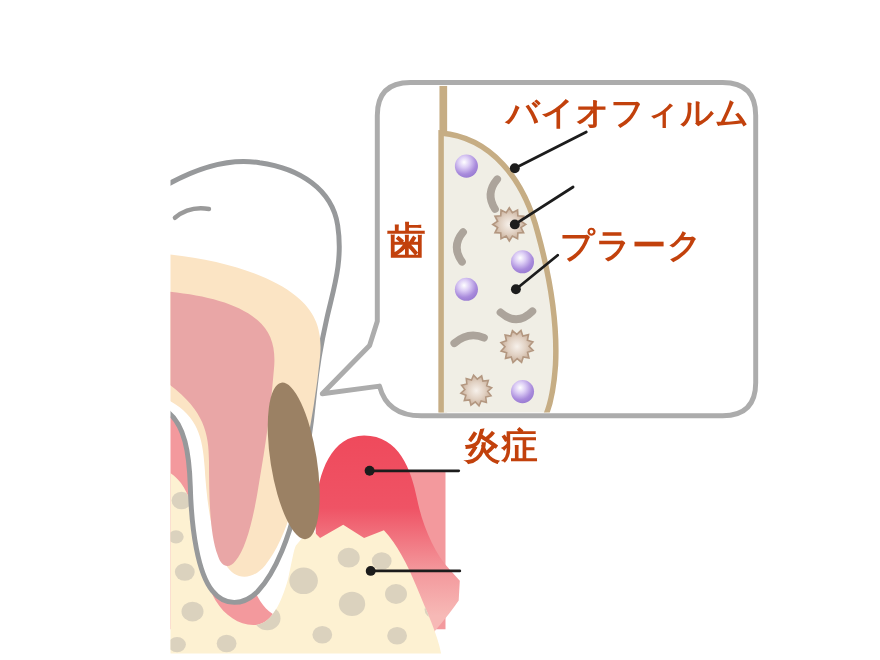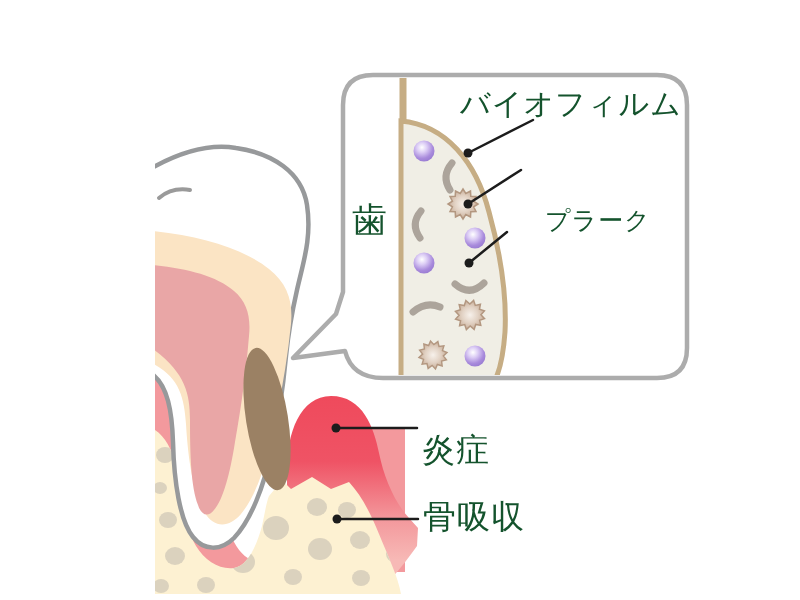--- a/index.html
+++ b/index.html
@@ -2,28 +2,28 @@
 <html><head>
 <meta charset="utf-8">
 <style>
   html,body{margin:0;padding:0;background:#ffffff;}
   .canvas{
     position:relative;width:800px;height:600px;background:#ffffff;overflow:hidden;
     font-family:"DejaVu Sans","Liberation Sans",sans-serif;
   }
   .art{position:absolute;left:0;top:0;}
   .lbl{
-    position:absolute;color:#14532d;font-weight:400;line-height:1.05;
+    position:absolute;color:#c2410c;font-weight:700;line-height:1.05;
     white-space:nowrap;letter-spacing:1px;user-select:none;
   }
   .lbl-tooth{left:352px;top:202px;font-size:35px;}
   .lbl-biofilm{left:460px;top:88px;font-size:30px;}
   .lbl-bacteria{left:525px;top:152px;font-size:30px;}
-  .lbl-plaque{left:509px;top:208px;font-size:25px;margin-left:36px;}
-  .lbl-inflammation{left:422px;top:433px;font-size:33px;}
+  .lbl-plaque{left:509px;top:208px;font-size:31px;}
+  .lbl-inflammation{left:422px;top:388px;font-size:33px;}
   .lbl-bone{left:423px;top:500px;font-size:33px;}
 </style>
 </head>
 <body>
 
 <div class="canvas">
 
   <svg class="art" width="800" height="600" viewBox="0 0 800 600">
     <defs>
       <clipPath id="artClip">
@@ -135,14 +135,13 @@
       <circle cx="469" cy="263" r="4.5"></circle>
       <circle cx="336" cy="428" r="4.5"></circle>
       <circle cx="337" cy="519" r="4.5"></circle>
     </g>
   </svg>
 
   <div class="lbl lbl-tooth">歯</div>
   <div class="lbl lbl-biofilm">バイオフィルム</div>
   <div class="lbl lbl-plaque">プラーク</div>
   <div class="lbl lbl-inflammation">炎症</div>
-  <div class="lbl lbl-bone">骨吸収</div>
 </div>
 
 </body></html>

